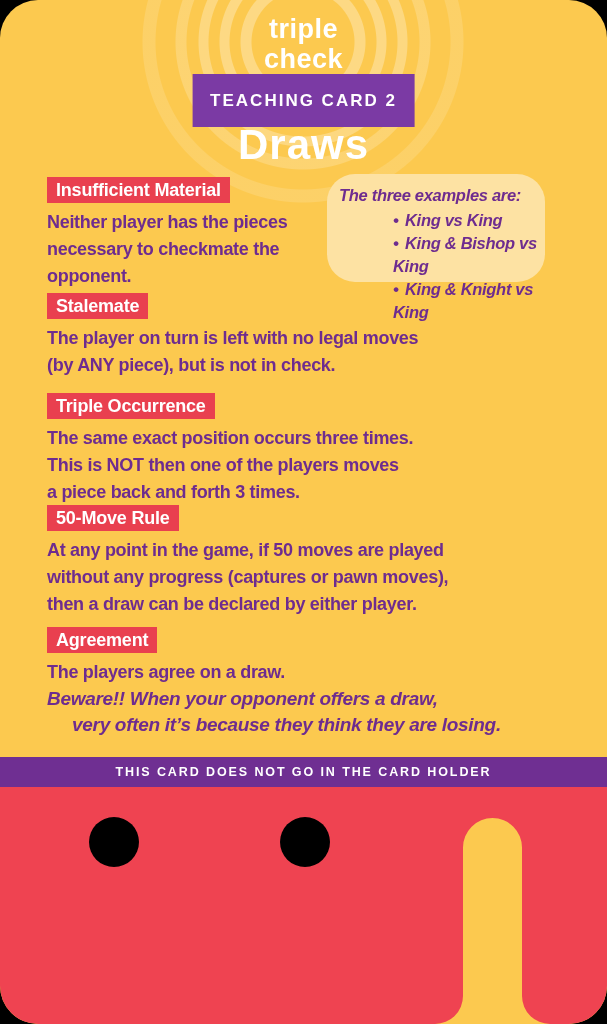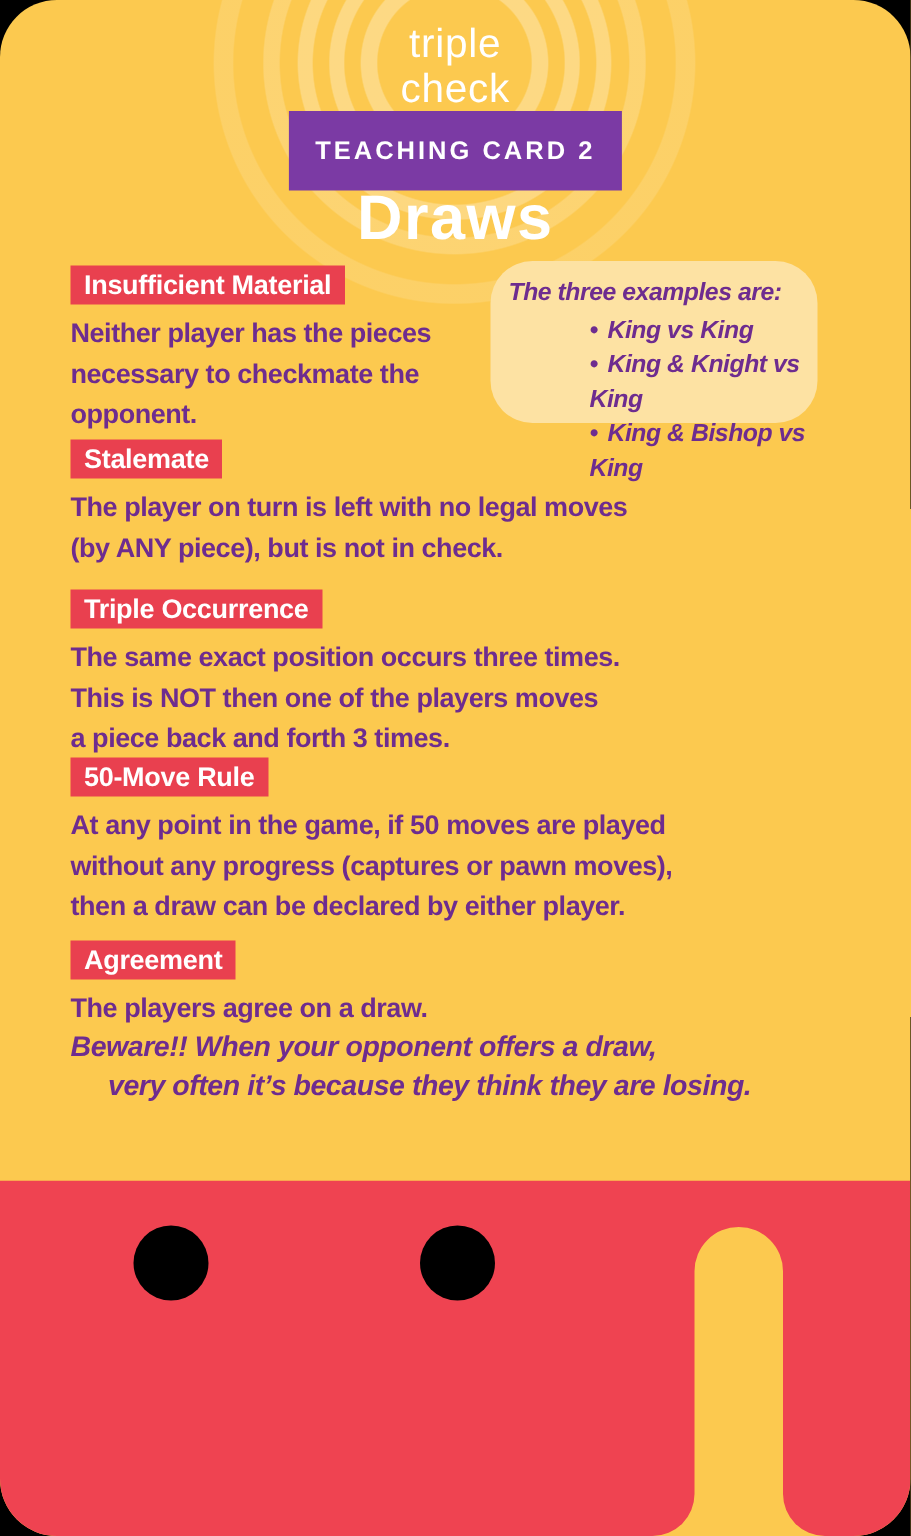--- a/index.html
+++ b/index.html
@@ -21,21 +21,21 @@
       rgba(255,255,255,0) 94px,
       rgba(255,255,255,0.28) 95px, rgba(255,255,255,0.28) 104px, rgba(255,255,255,0) 105px,
       rgba(255,255,255,0) 116px,
       rgba(255,255,255,0.20) 117px, rgba(255,255,255,0.20) 127px, rgba(255,255,255,0) 128px,
       rgba(255,255,255,0) 147px,
       rgba(255,255,255,0.14) 148px, rgba(255,255,255,0.14) 160px, rgba(255,255,255,0) 161px);
   }
 
   .logo{
     position:absolute;left:0;top:14px;width:607px;text-align:center;
-    color:#fff;font-weight:400;font-size:27px;line-height:30px;letter-spacing:.5px;
+    color:#fff;font-weight:700;font-size:27px;line-height:30px;letter-spacing:.5px;
   }
 
   .top-banner{
     position:absolute;top:74px;left:50%;transform:translateX(-50%);
     height:29px;padding:12px 18px;background:var(--banner_purple);
     display:flex;align-items:center;justify-content:center;
     color:#fff;font-size:17px;font-weight:600;letter-spacing:2px;white-space:nowrap;
   }
 
   .title{
@@ -103,22 +103,22 @@
     <div class="body-lines">
       <div>Neither player has the pieces</div>
       <div>necessary to checkmate the</div>
       <div>opponent.</div>
     </div>
   </div>
 
   <div class="examples-box">
     <div class="bx-title">The three examples are:</div>
     <div class="example-item"><span class="bullet">•</span><span>King vs King</span></div>
+    <div class="example-item"><span class="bullet">•</span><span>King &amp; Bishop vs King</span></div>
     <div class="example-item"><span class="bullet">•</span><span>King &amp; Knight vs King</span></div>
-    <div class="example-item"><span class="bullet">•</span><span>King &amp; Bishop vs King</span></div>
   </div>
 
   <div class="sec sec-st">
     <span class="badge">Stalemate</span>
     <div class="body-lines">
       <div>The player on turn is left with no legal moves</div>
       <div>(by ANY piece), but is not in check.</div>
     </div>
   </div>
 
@@ -145,20 +145,23 @@
     <div class="body-lines">
       <div>The players agree on a draw.</div>
     </div>
   </div>
 
   <div class="beware">
     <div><span class="bw-label">Beware!!</span><span> When your opponent offers a draw,</span></div>
     <div class="bw-line2">very often it’s because they think they are losing.</div>
   </div>
 
+  <div class="footer-banner">
+    <span>THIS CARD DOES NOT GO IN THE CARD HOLDER</span>
+  </div>
 
   <svg class="bottom-cutout" viewBox="0 0 607 237" aria-hidden="true">
     <path d="M0 0 H607 V201 A36 36 0 0 1 571 237 H550 A28 28 0 0 1 522 209 V60.5 A29.5 29.5 0 0 0 463 60.5 V209 A28 28 0 0 1 435 237 H36 A36 36 0 0 1 0 201 V0 Z"></path>
     <circle cx="114" cy="55" r="25"></circle>
     <circle cx="305" cy="55" r="25"></circle>
   </svg>
 
 </div>
 
 </body></html>

